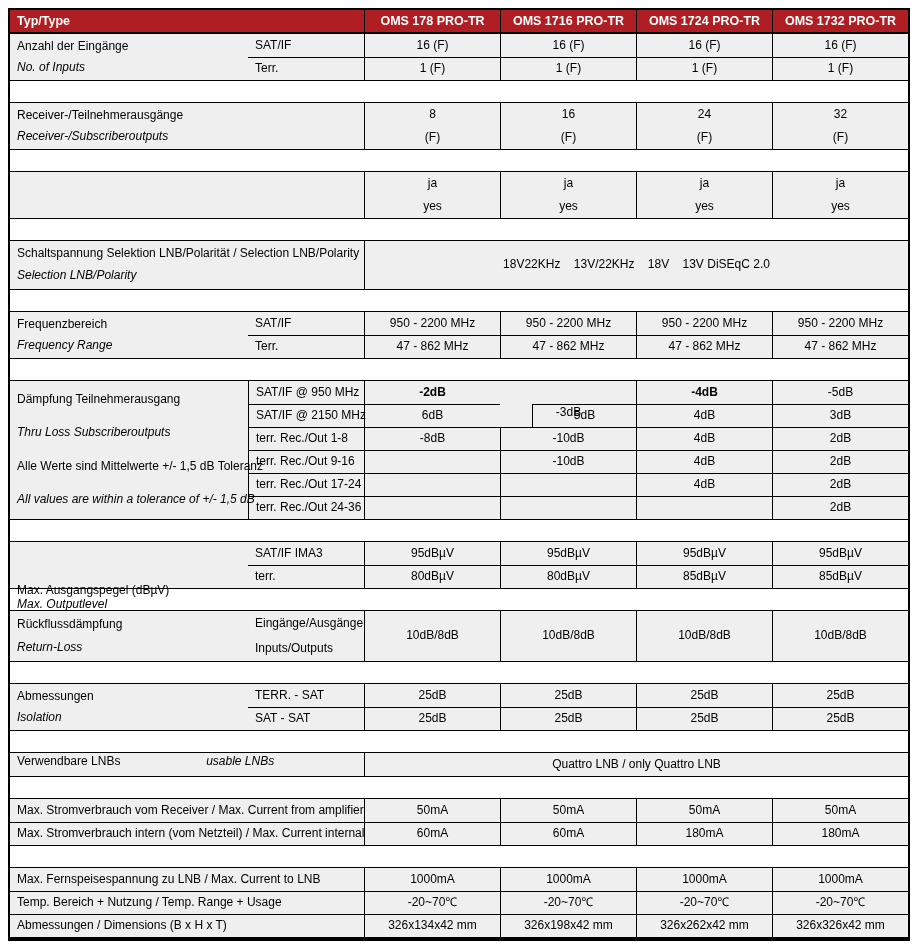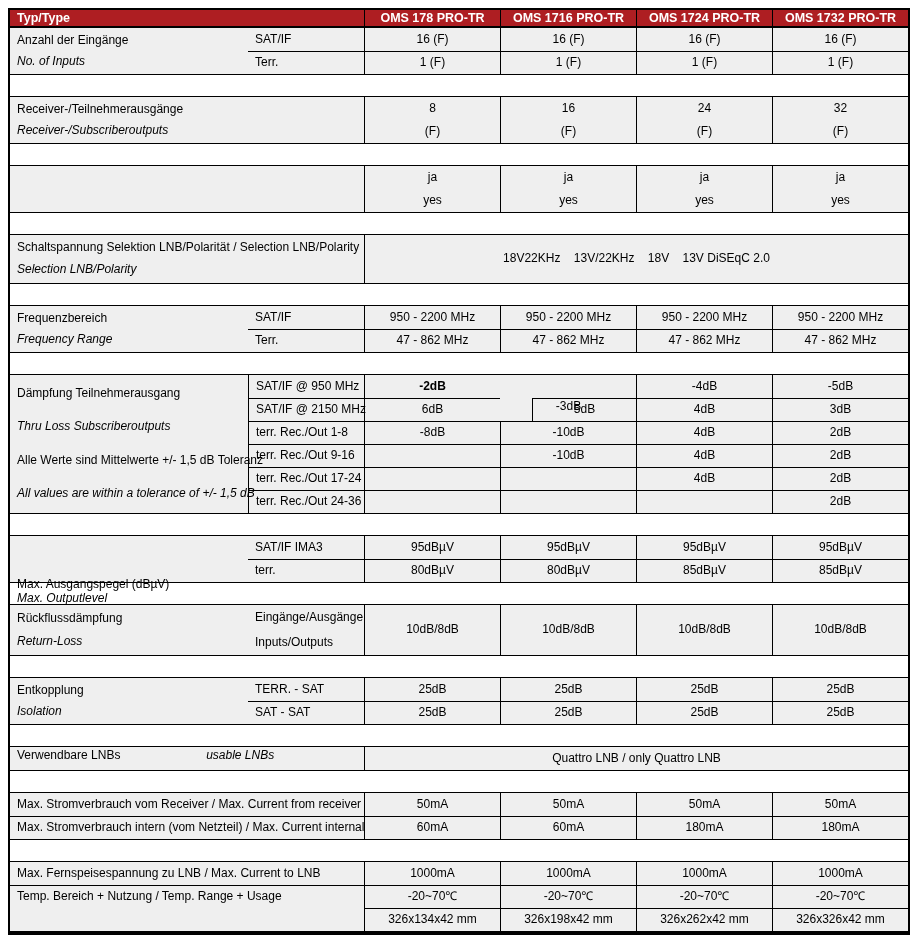--- a/index.html
+++ b/index.html
@@ -12,21 +12,21 @@
     width:918px;height:949px;background:#ffffff;
     font-family:"Liberation Sans",sans-serif;color:#000;
     padding:8px 8px 0 8px;overflow:hidden;
   }
   .frame{
     width:902px;background:#fff;
     border:2px solid var(--border);border-bottom-width:3px;
   }
   .hdr{
     display:grid;grid-template-columns:354px 136px 136px 136px 136px;
-    height:17px;background:var(--hdr-bg);color:#fff;
+    height:23px;background:var(--hdr-bg);color:#fff;
     font-weight:bold;font-size:12.5px;border-bottom:1px solid var(--border);
   }
   .hc{display:flex;align-items:center;justify-content:center;border-left:1px solid var(--border)}
   .hc:first-child{justify-content:flex-start;padding-left:7px;border-left:none}
   .gap{height:21px;background:#fff}
   .sec{
     display:grid;grid-template-columns:238px 116px 136px 136px 136px 136px;
     grid-auto-rows:23px;background:var(--cell-bg);
     border-top:1px solid var(--border);border-bottom:1px solid var(--border);
     font-size:12px;
@@ -146,21 +146,21 @@
       <div class="sec">
         <div class="c lab" style="grid-area: 1 / 1 / span 6;">
           <div class="ll">Dämpfung Teilnehmerausgang</div>
           <div class="ll it">Thru Loss Subscriberoutputs</div>
           <div class="ll">Alle Werte sind Mittelwerte +/- 1,5 dB Toleranz</div>
           <div class="ll it">All values are within a tolerance of +/- 1,5 dB</div>
         </div>
         <div class="c sub bl" style="grid-area: 1 / 2;">SAT/IF @ 950 MHz</div>
         <div class="c val" style="grid-area: 1 / 3; font-weight: bold;">-2dB</div>
         <div class="c val" style="grid-area: 1 / 4; margin-top: 32px;">-3dB</div>
-        <div class="c val" style="grid-area: 1 / 5;">-4dB</div>
+        <div class="c val" style="grid-area: 1 / 5; font-weight: bold;">-4dB</div>
         <div class="c val" style="grid-area: 1 / 6;">-5dB</div>
         <div class="c sub bt bl" style="grid-area: 2 / 2;">SAT/IF @ 2150 MHz</div>
         <div class="c val bt" style="grid-area: 2 / 3;">6dB</div>
         <div class="c val bt" style="grid-area: 2 / 4; margin-left: 32px;">5dB</div>
         <div class="c val bt" style="grid-area: 2 / 5;">4dB</div>
         <div class="c val bt" style="grid-area: 2 / 6;">3dB</div>
         <div class="c sub bt bl" style="grid-area: 3 / 2;">terr. Rec./Out 1-8</div>
         <div class="c val bt" style="grid-area: 3 / 3;">-8dB</div>
         <div class="c val bt" style="grid-area: 3 / 4;">-10dB</div>
         <div class="c val bt" style="grid-area: 3 / 5;">4dB</div>
@@ -209,21 +209,21 @@
           <div class="ll">Inputs/Outputs</div>
         </div>
         <div class="c val" style="grid-area: 1 / 3;">10dB/8dB</div>
         <div class="c val" style="grid-area: 1 / 4;">10dB/8dB</div>
         <div class="c val" style="grid-area: 1 / 5;">10dB/8dB</div>
         <div class="c val" style="grid-area: 1 / 6;">10dB/8dB</div>
       </div>
       <div class="gap"></div>
       <div class="sec">
         <div class="c lab" style="grid-area: 1 / 1 / span 2;">
-          <div class="ll">Entkopplung</div>
+          <div class="ll">Abmessungen</div>
           <div class="ll it">Isolation</div>
         </div>
         <div class="c sub" style="grid-area: 1 / 2;">TERR. - SAT</div>
         <div class="c val" style="grid-area: 1 / 3;">25dB</div>
         <div class="c val" style="grid-area: 1 / 4;">25dB</div>
         <div class="c val" style="grid-area: 1 / 5;">25dB</div>
         <div class="c val" style="grid-area: 1 / 6;">25dB</div>
         <div class="c sub bt" style="grid-area: 2 / 2;">SAT - SAT</div>
         <div class="c val bt" style="grid-area: 2 / 3;">25dB</div>
         <div class="c val bt" style="grid-area: 2 / 4;">25dB</div>
@@ -233,21 +233,21 @@
       <div class="gap"></div>
       <div class="sec" style="grid-auto-rows: 23px;">
         <div class="c lab lflex" style="grid-area: 1 / 1 / auto / span 2;">
           <span>Verwendbare LNBs</span>
           <span class="it mid">usable LNBs</span>
         </div>
         <div class="c val pre" style="grid-area: 1 / 3 / auto / span 4;">Quattro LNB / only Quattro LNB</div>
       </div>
       <div class="gap"></div>
       <div class="sec">
-        <div class="c flab" style="grid-area: 1 / 1 / auto / span 2;">Max. Stromverbrauch vom Receiver / Max. Current from receiver</div>
+        <div class="c flab" style="grid-area: 1 / 1 / auto / span 2;">Max. Stromverbrauch vom Receiver / Max. Current from amplifier</div>
         <div class="c val" style="grid-area: 1 / 3;">50mA</div>
         <div class="c val" style="grid-area: 1 / 4;">50mA</div>
         <div class="c val" style="grid-area: 1 / 5;">50mA</div>
         <div class="c val" style="grid-area: 1 / 6;">50mA</div>
         <div class="c flab bt" style="grid-area: 2 / 1 / auto / span 2;">Max. Stromverbrauch intern (vom Netzteil) / Max. Current internal</div>
         <div class="c val bt" style="grid-area: 2 / 3;">60mA</div>
         <div class="c val bt" style="grid-area: 2 / 4;">60mA</div>
         <div class="c val bt" style="grid-area: 2 / 5;">180mA</div>
         <div class="c val bt" style="grid-area: 2 / 6;">180mA</div>
       </div>
@@ -256,19 +256,20 @@
         <div class="c flab" style="grid-area: 1 / 1 / auto / span 2;">Max. Fernspeisespannung zu LNB / Max. Current to LNB</div>
         <div class="c val" style="grid-area: 1 / 3;">1000mA</div>
         <div class="c val" style="grid-area: 1 / 4;">1000mA</div>
         <div class="c val" style="grid-area: 1 / 5;">1000mA</div>
         <div class="c val" style="grid-area: 1 / 6;">1000mA</div>
         <div class="c flab bt" style="grid-area: 2 / 1 / auto / span 2; text-align: right;">Temp. Bereich + Nutzung / Temp. Range + Usage</div>
         <div class="c val bt" style="grid-area: 2 / 3;">-20~70℃</div>
         <div class="c val bt" style="grid-area: 2 / 4;">-20~70℃</div>
         <div class="c val bt" style="grid-area: 2 / 5;">-20~70℃</div>
         <div class="c val bt" style="grid-area: 2 / 6;">-20~70℃</div>
+        <div class="c flab bt" style="grid-area: 3 / 1 / auto / span 2;">Abmessungen / Dimensions (B x H x T)</div>
         <div class="c val bt" style="grid-area: 3 / 3;">326x134x42 mm</div>
         <div class="c val bt" style="grid-area: 3 / 4;">326x198x42 mm</div>
         <div class="c val bt" style="grid-area: 3 / 5;">326x262x42 mm</div>
         <div class="c val bt" style="grid-area: 3 / 6;">326x326x42 mm</div>
       </div>
     </div>
 </div>
 
 </body></html>

